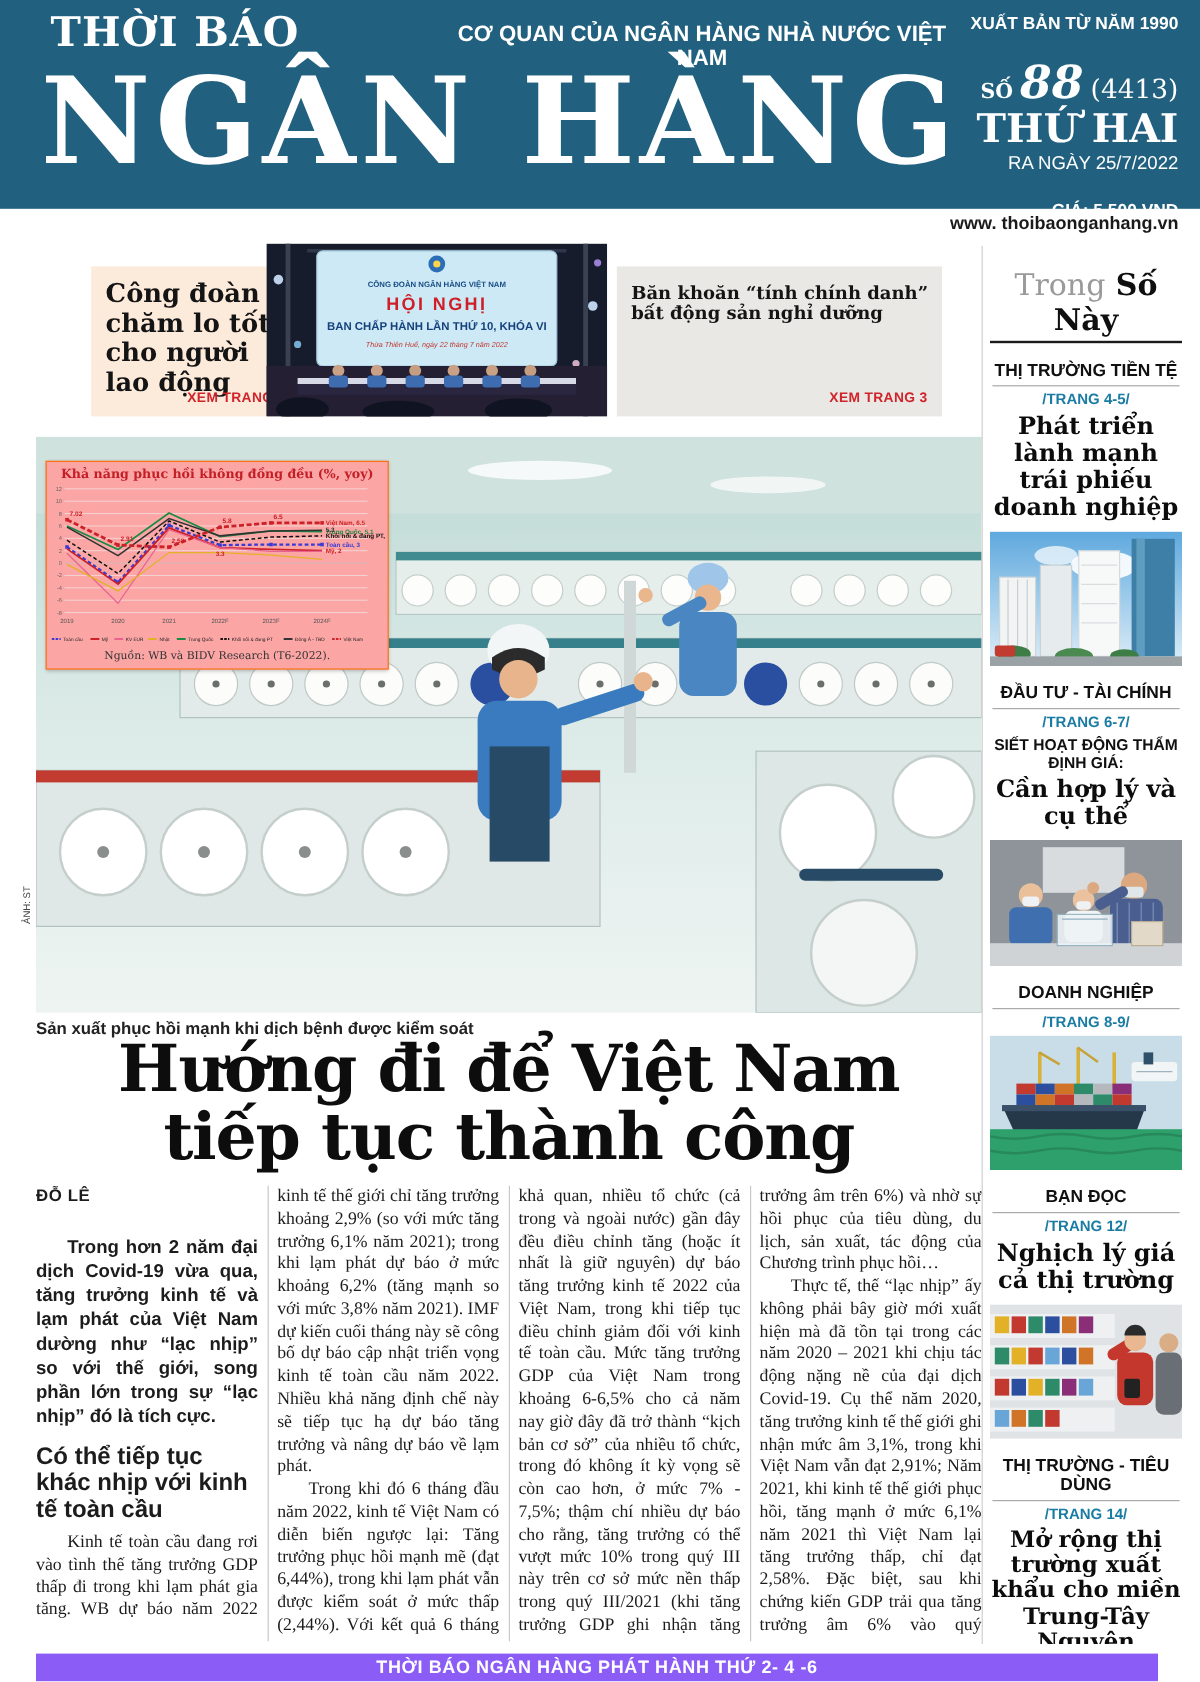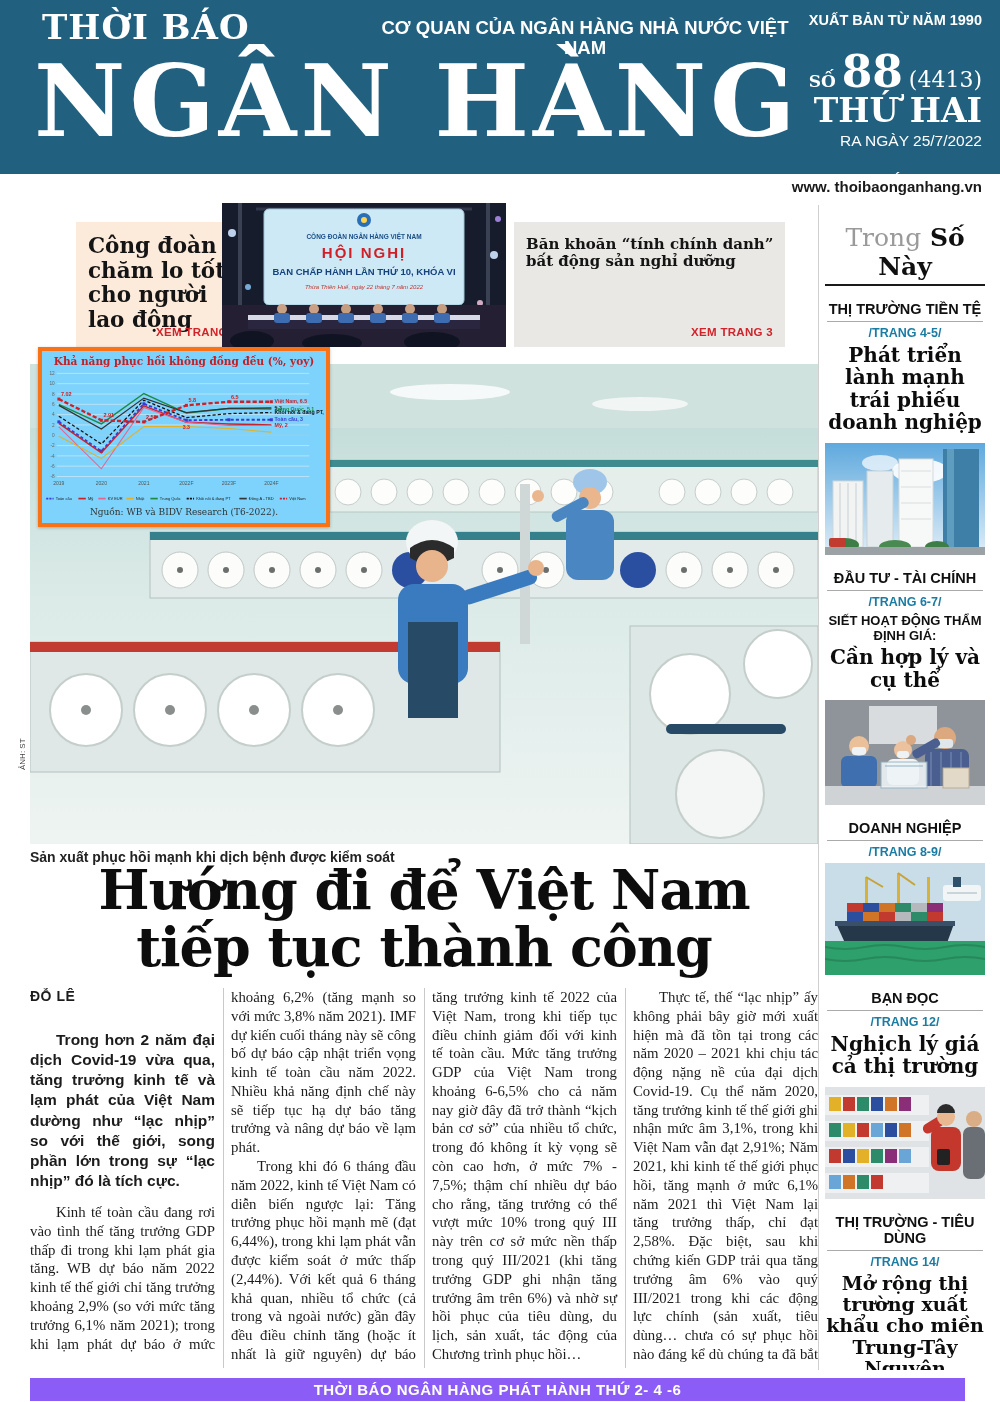--- a/index.html
+++ b/index.html
@@ -10,21 +10,21 @@
   .masthead{position:absolute;left:0;top:0;width:1000px;height:174px;background:#21607f;}
   .mh-title1{position:absolute;left:42px;top:10px;color:#fff;
              font:bold 34px/1 "DejaVu Serif",serif;letter-spacing:1px;}
   .mh-title2{position:absolute;left:34px;top:36px;color:#fff;
              font:bold 100px/130px "DejaVu Serif",serif;letter-spacing:4px;white-space:nowrap;}
   .mh-agency{position:absolute;left:370px;top:18px;width:430px;text-align:center;color:#fff;
              font:bold 18.5px/1.1 "Liberation Sans",sans-serif;}
   .mh-right{position:absolute;right:18px;top:12px;text-align:right;color:#fff;}
   .mh-since{font:bold 14.5px "Liberation Sans",sans-serif;margin-bottom:24px;}
   .mh-issue{font:bold 17px "DejaVu Serif",serif;}
-  .mh-issue .no{font-size:44px;line-height:.9;}
+  .mh-issue .no{font-size:38px;line-height:.9;font-style:italic;}
   .mh-issue .suf{font-weight:normal;font-size:22px;}
   .mh-weekday{font:bold 33px/1 "DejaVu Serif",serif;margin-top:2px;}
   .mh-date{font:15.5px "Liberation Sans",sans-serif;margin-top:5px;}
   .mh-price{font:bold 14.5px "Liberation Sans",sans-serif;margin-top:22px;}
   .mh-web{position:absolute;right:18px;top:178px;color:#1a1a1a;
           font:bold 15px "Liberation Sans",sans-serif;}
 
   
   .box-cream{position:absolute;left:36px;top:222px;width:180px;height:125px;background:#fceadb;margin-left:40px;}
   .box-gray {position:absolute;left:514px;top:222px;width:271px;height:125px;background:#e9e8e4;}
@@ -49,22 +49,22 @@
   .side-title.small{font-size:19px;}
   .side-photo{display:block;width:160px;}
 
   
   .main-photo{position:absolute;left:30px;top:364px;width:788px;height:480px;overflow:hidden;}
   .photo-credit{position:absolute;left:18px;top:770px;transform:rotate(-90deg);transform-origin:left top;
                 font:8px "Liberation Sans",sans-serif;color:#444;}
   .caption{position:absolute;left:30px;top:849px;font:bold 14px "Liberation Sans",sans-serif;color:#222;}
 
   
-  .chart-box{position:absolute;left:38px;top:347px;width:284px;height:172px;background:#7dd3fc;
-             border:4px solid #f97316;box-shadow:0 1px 3px rgba(0,0,0,.25);}
+  .chart-box{position:absolute;left:38px;top:384px;width:284px;height:172px;background:#fca5a5;
+             border:1px solid #f97316;box-shadow:0 1px 3px rgba(0,0,0,.25);}
   .chart-title{font:bold 10.5px "DejaVu Serif",serif;color:#c21f26;text-align:center;padding:4px 2px 1px;}
   .chart-src{font:9px "DejaVu Serif",serif;color:#333;text-align:center;margin-top:-2px;}
 
   
   .headline{position:absolute;left:30px;top:862px;width:788px;text-align:center;color:#0d0d0d;
             font:bold 54px/1.05 "DejaVu Serif",serif;letter-spacing:-1px;}
   .article-body{position:absolute;left:30px;top:988px;width:788px;height:380px;overflow:hidden;
                 column-count:4;column-gap:16px;column-fill:auto;
                 column-rule:1px solid #c9c9c9;text-align:justify;color:#1c1c1c;}
   .ap{margin:0;}
@@ -332,20 +332,21 @@
     <div class="chart-src">Nguồn: WB và BIDV Research (T6-2022).</div>
   </div>
 
   <div class="headline">
     <div>Hướng đi để Việt Nam</div>
     <div>tiếp tục thành công</div>
   </div>
   <div class="article-body" id="article-body">
       <p class="ap byline">ĐỖ LÊ</p>
       <p class="ap lead">Trong hơn 2 năm đại dịch Covid-19 vừa qua, tăng trưởng kinh tế và lạm phát của Việt Nam dường như “lạc nhịp” so với thế giới, song phần lớn trong sự “lạc nhịp” đó là tích cực.</p>
+      <p class="ap subhead">Có thể tiếp tục khác nhịp với kinh tế toàn cầu</p>
       <p class="ap body">Kinh tế toàn cầu đang rơi vào tình thế tăng trưởng GDP thấp đi trong khi lạm phát gia tăng. WB dự báo năm 2022 kinh tế thế giới chỉ tăng trưởng khoảng 2,9% (so với mức tăng trưởng 6,1% năm 2021); trong khi lạm phát dự báo ở mức khoảng 6,2% (tăng mạnh so với mức 3,8% năm 2021). IMF dự kiến cuối tháng này sẽ công bố dự báo cập nhật triển vọng kinh tế toàn cầu năm 2022. Nhiều khả năng định chế này sẽ tiếp tục hạ dự báo tăng trưởng và nâng dự báo về lạm phát.</p>
       <p class="ap body">Trong khi đó 6 tháng đầu năm 2022, kinh tế Việt Nam có diễn biến ngược lại: Tăng trưởng phục hồi mạnh mẽ (đạt 6,44%), trong khi lạm phát vẫn được kiểm soát ở mức thấp (2,44%). Với kết quả 6 tháng khả quan, nhiều tổ chức (cả trong và ngoài nước) gần đây đều điều chỉnh tăng (hoặc ít nhất là giữ nguyên) dự báo tăng trưởng kinh tế 2022 của Việt Nam, trong khi tiếp tục điều chỉnh giảm đối với kinh tế toàn cầu. Mức tăng trưởng GDP của Việt Nam trong khoảng 6-6,5% cho cả năm nay giờ đây đã trở thành “kịch bản cơ sở” của nhiều tổ chức, trong đó không ít kỳ vọng sẽ còn cao hơn, ở mức 7% - 7,5%; thậm chí nhiều dự báo cho rằng, tăng trưởng có thể vượt mức 10% trong quý III này trên cơ sở mức nền thấp trong quý III/2021 (khi tăng trưởng GDP ghi nhận tăng trưởng âm trên 6%) và nhờ sự hồi phục của tiêu dùng, du lịch, sản xuất, tác động của Chương trình phục hồi…</p>
       <p class="ap body">Thực tế, thế “lạc nhịp” ấy không phải bây giờ mới xuất hiện mà đã tồn tại trong các năm 2020 – 2021 khi chịu tác động nặng nề của đại dịch Covid-19. Cụ thể năm 2020, tăng trưởng kinh tế thế giới ghi nhận mức âm 3,1%, trong khi Việt Nam vẫn đạt 2,91%; Năm 2021, khi kinh tế thế giới phục hồi, tăng mạnh ở mức 6,1% năm 2021 thì Việt Nam lại tăng trưởng thấp, chỉ đạt 2,58%. Đặc biệt, sau khi chứng kiến GDP trải qua tăng trưởng âm 6% vào quý III/2021 trong khi các động lực chính (sản xuất, tiêu dùng… chưa có sự phục hồi nào đáng kể dù chúng ta đã bắt đầu chuyển qua chiến lược thích ứng và sống chung với Covid), và các chương trình, các gói hỗ trợ phục hồi cũng chưa thấy “hình hài” rõ ràng, nên đã có không ít ý kiến cảnh báo Việt Nam đã bị lỡ nhịp phục hồi so với kinh tế toàn cầu.</p>
     </div>
 
   <div class="v-rule"></div>
   <div class="sidebar">
     <div class="tsn">
       <span class="tsn-in">
         <span class="t1">Trong</span>

